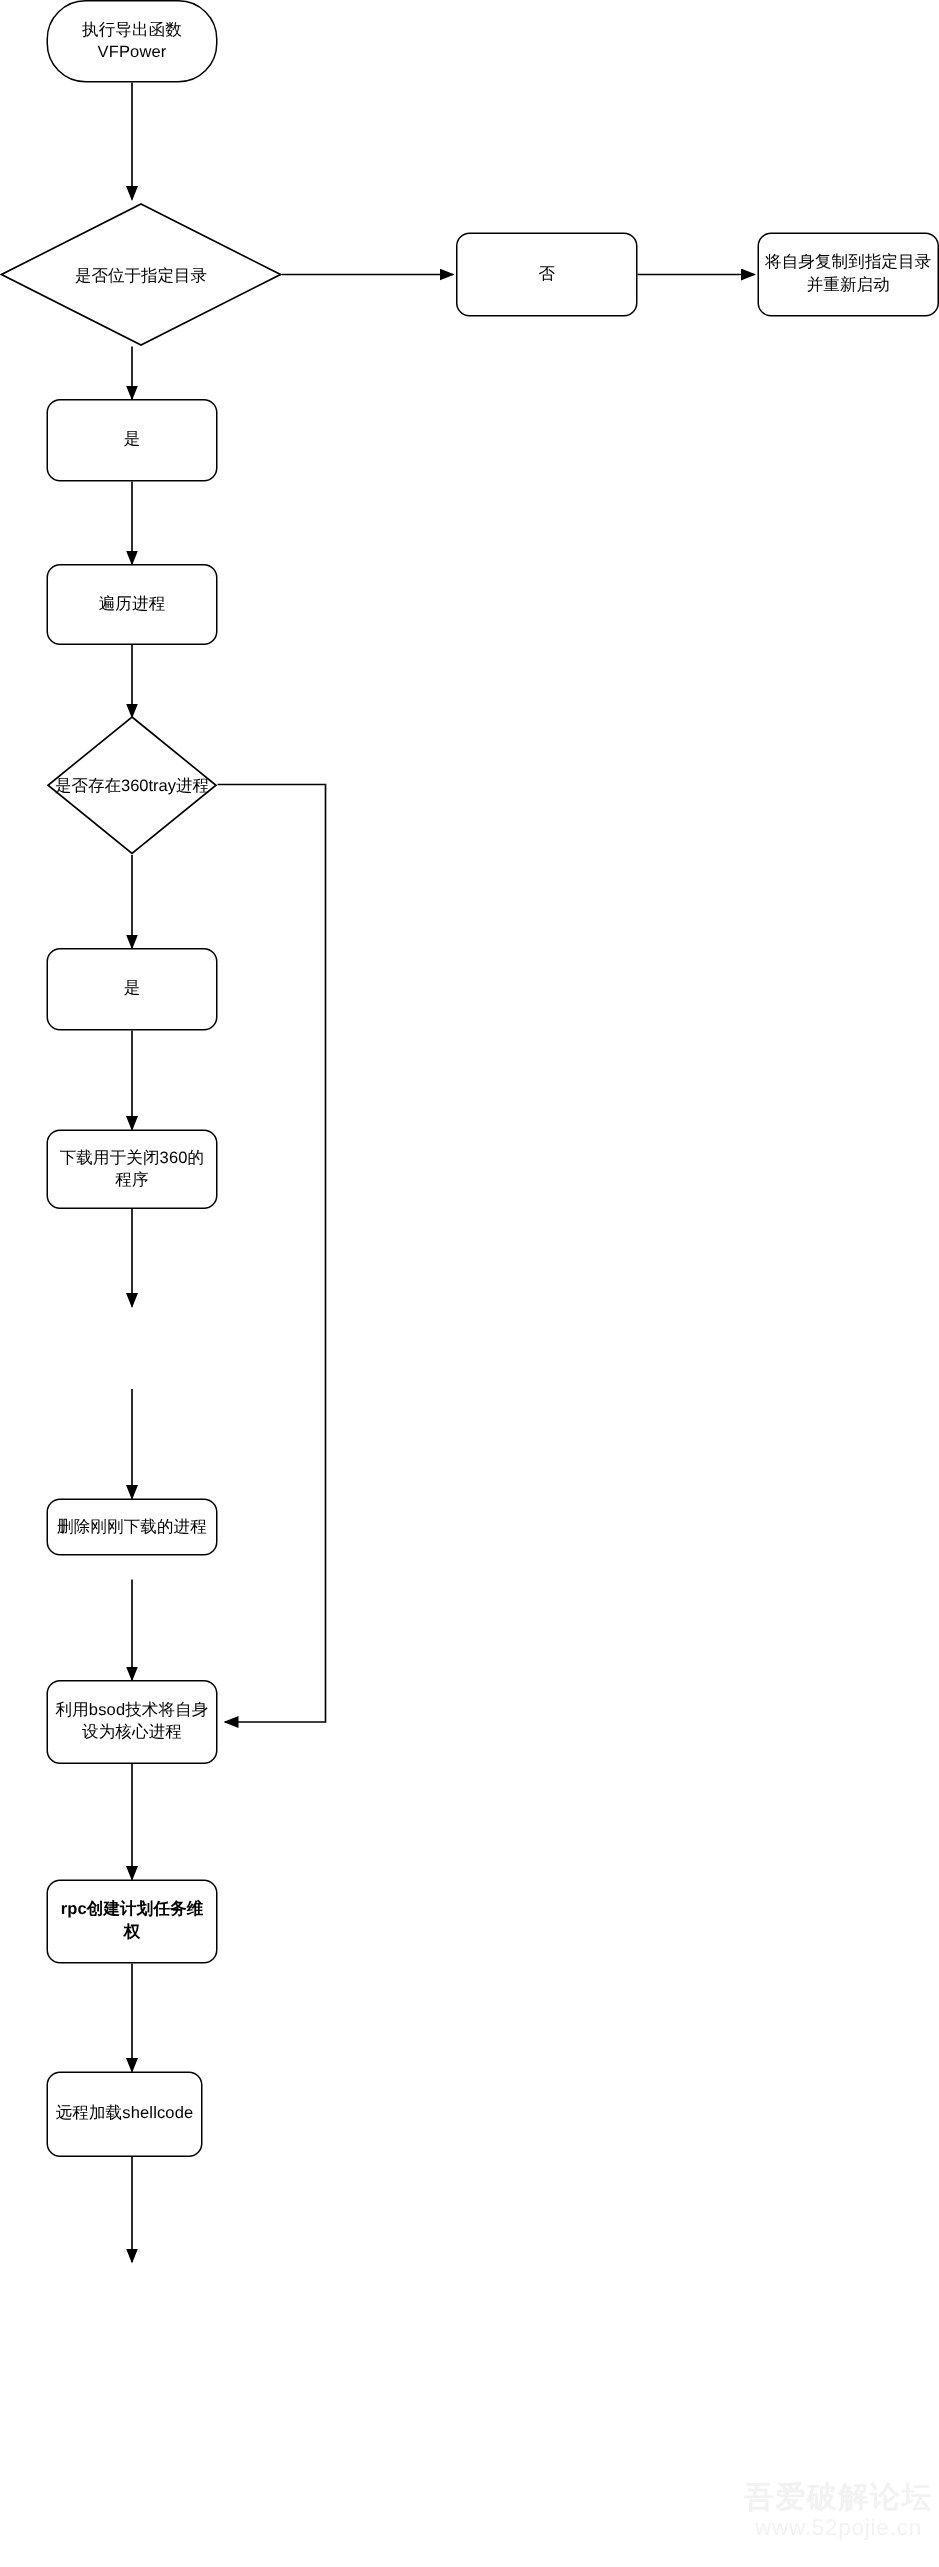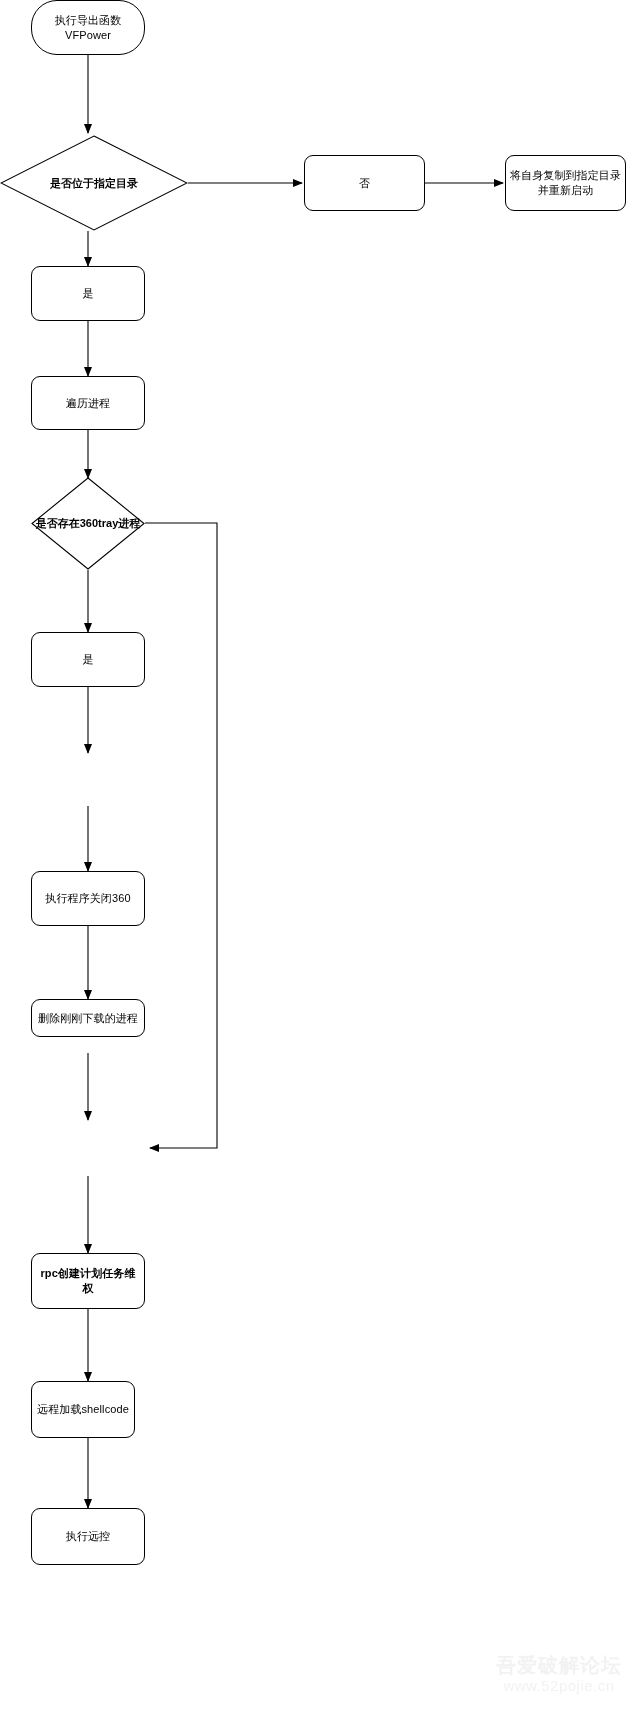--- a/index.html
+++ b/index.html
@@ -61,21 +61,20 @@
     top: 0;
     width: 100%;
     height: 100%;
     display: flex;
     align-items: center;
     justify-content: center;
     font-size: 11px;
     color: #000000;
     text-align: right;
     white-space: nowrap;
-    font-weight: bold;
   }
   .watermark {
     position: absolute;
     text-align: center;
     color: #f2f2f2;
     user-select: none;
   }
   .watermark .wm-cn {
     font-size: 20px;
     font-weight: bold;
@@ -167,40 +166,40 @@
     <svg width="114" height="93" viewBox="0 0 114 93" xmlns="http://www.w3.org/2000/svg">
       <polygon points="57,1 113,46.5 57,92 1,46.5" fill="#ffffff" stroke="#000000" stroke-width="1.1"></polygon>
     </svg>
     <div class="diamond-label">是否存在360tray进程</div>
   </div>
 
   <div class="node box" style="left:31px; top:632px; width:114px; height:55px;">
     <span class="label">是</span>
   </div>
 
-
-  <div class="node box" style="left:31px; top:871px; width:114px; height:55px;">
-    <span class="label">执行程序关闭360</span>
-  </div>
+  <div class="node box" style="left:31px; top:753px; width:114px; height:53px;">
+    <span class="label">下载用于关闭360的程序</span>
+  </div>
+
 
   <div class="node box" style="left:31px; top:999px; width:114px; height:38px;">
     <span class="label">删除刚刚下载的进程</span>
   </div>
 
+  <div class="node box" style="left:31px; top:1120px; width:114px; height:56px;">
+    <span class="label">利用bsod技术将自身设为核心进程</span>
+  </div>
 
   <div class="node box" style="left:31px; top:1253px; width:114px; height:56px;font-weight:bold;">
     <span class="label">rpc创建计划任务维权</span>
   </div>
 
   <div class="node box" style="left:31px; top:1381px; width:104px; height:57px;">
     <span class="label">远程加载shellcode</span>
   </div>
 
-  <div class="node box" style="left:31px; top:1508px; width:114px; height:57px;">
-    <span class="label">执行远控</span>
-  </div>
 
   <div class="watermark" style="left:492px; top:1654px; width:134px;">
     <span class="wm-cn">吾爱破解论坛</span>
     <span class="wm-url">www.52pojie.cn</span>
   </div>
 
 </div>
 
 </body></html>

